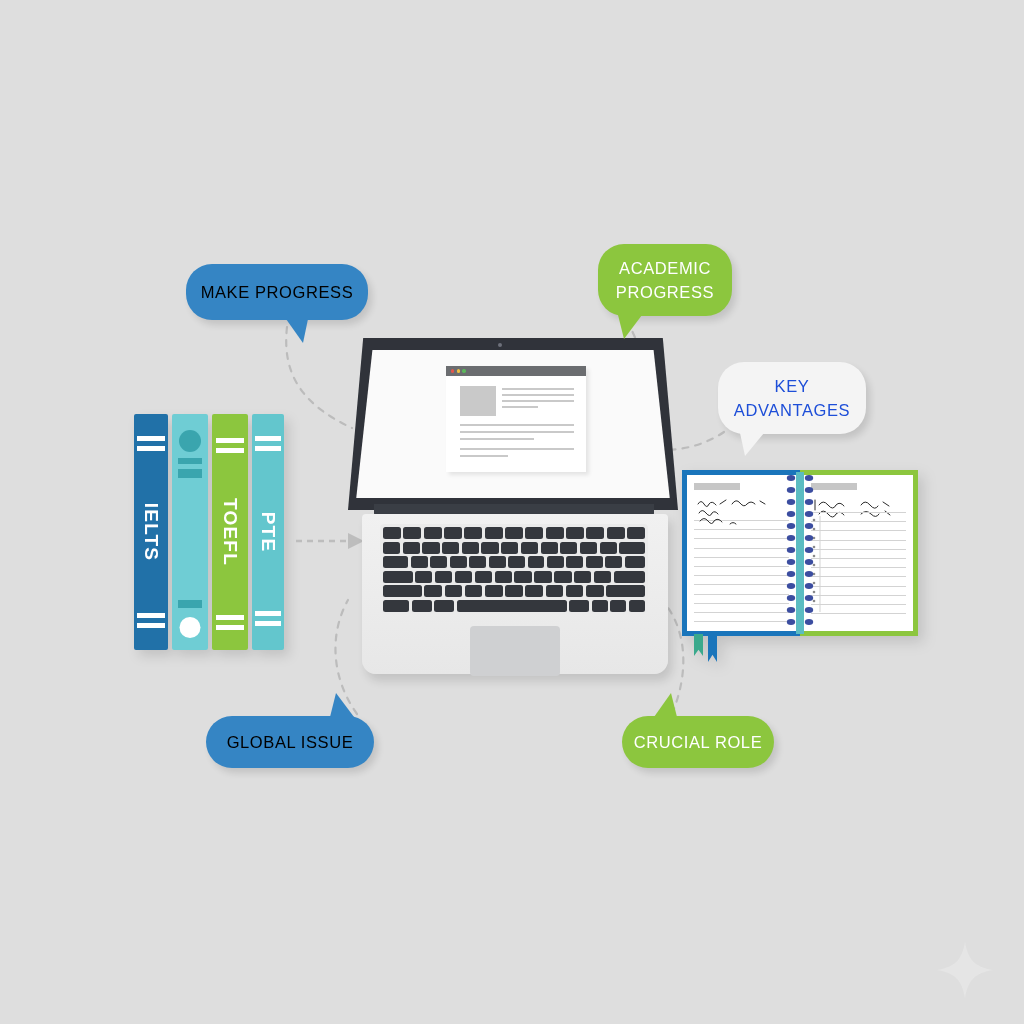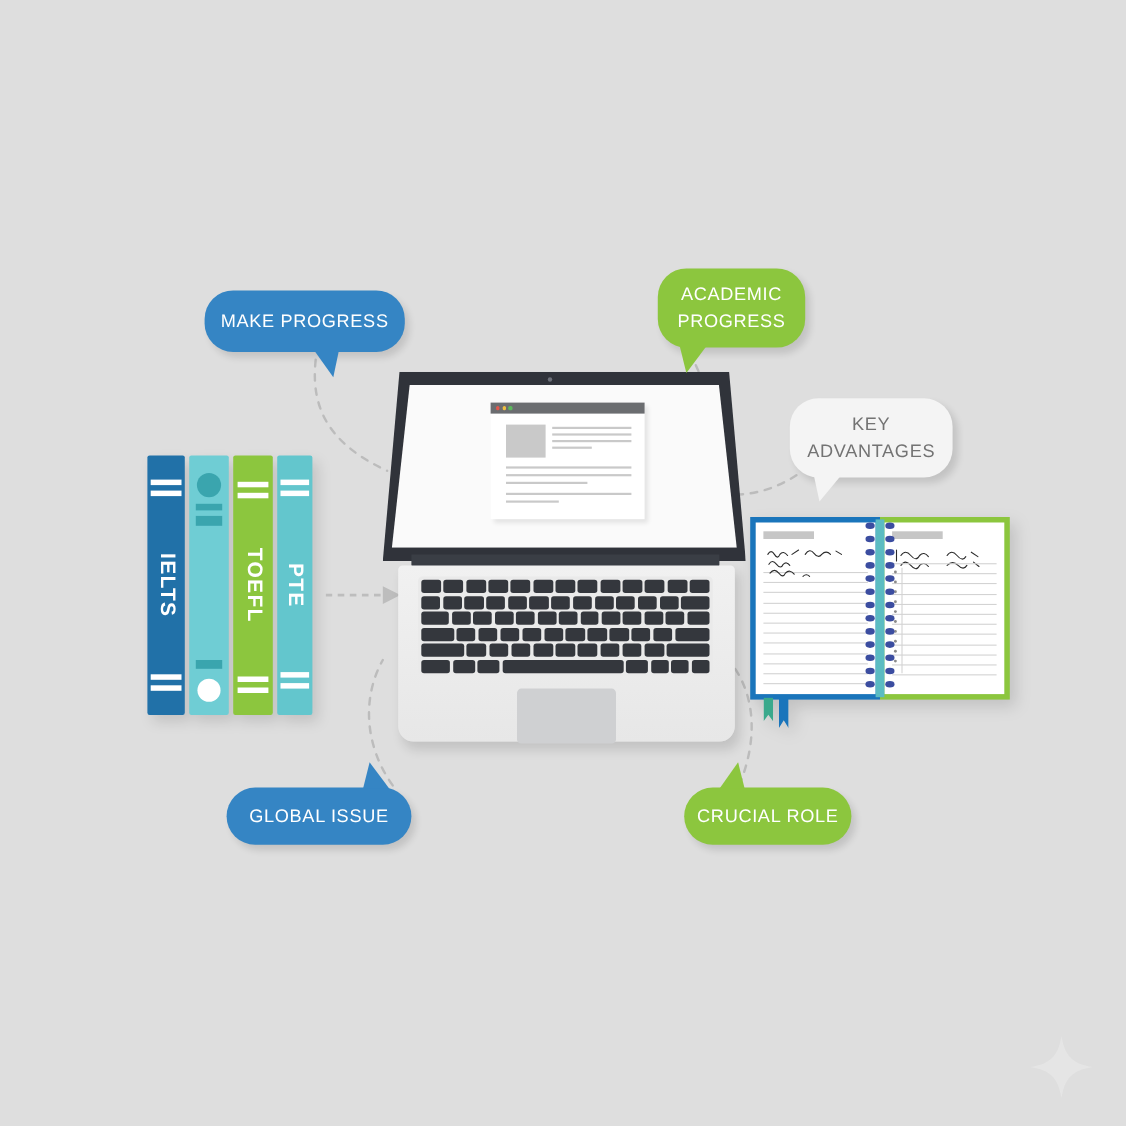--- a/index.html
+++ b/index.html
@@ -19,23 +19,23 @@
   .bubble{
     position:absolute;
     border-radius:26px;
     display:flex;flex-direction:column;
     align-items:center;justify-content:center;
     text-align:center;
     letter-spacing:.6px;
     box-shadow:4px 5px 7px rgba(0,0,0,.12);
   }
   .bubble .line{display:block;white-space:nowrap;}
-  .bubble.blue{background:#3585c4;color:#ffffff;}
+  .bubble.blue{background:#3585c4;color:#000000;}
   .bubble.green{background:#8cc63e;color:#ffffff;}
-  .bubble.white{background:#f4f4f4;color:#737373;}
+  .bubble.white{background:#f4f4f4;color:#1d4ed8;}
   .tail{position:absolute;width:0;height:0;}
 
   
   #b-make{left:186px;top:264px;width:182px;height:56px;font-size:16.5px;}
   #b-make .tail{
     left:100px;bottom:-23px;
     border-left:17px solid transparent;
     border-right:5px solid transparent;
     border-top:24px solid #3585c4;
   }

